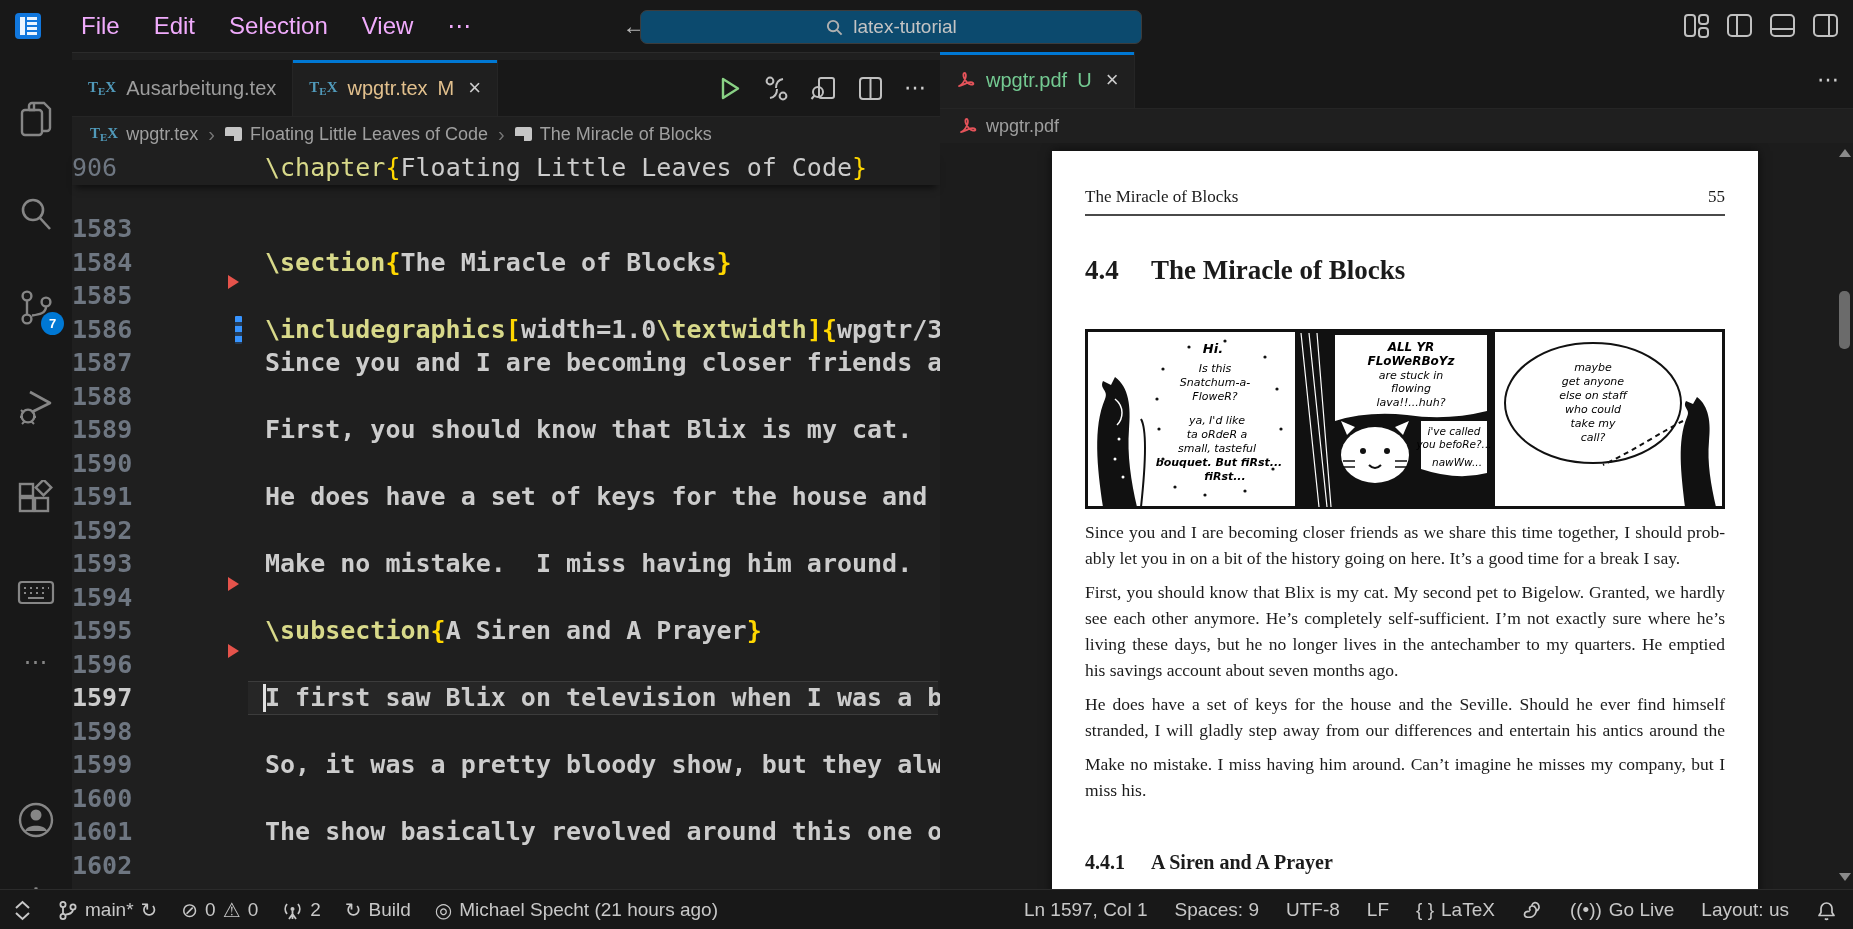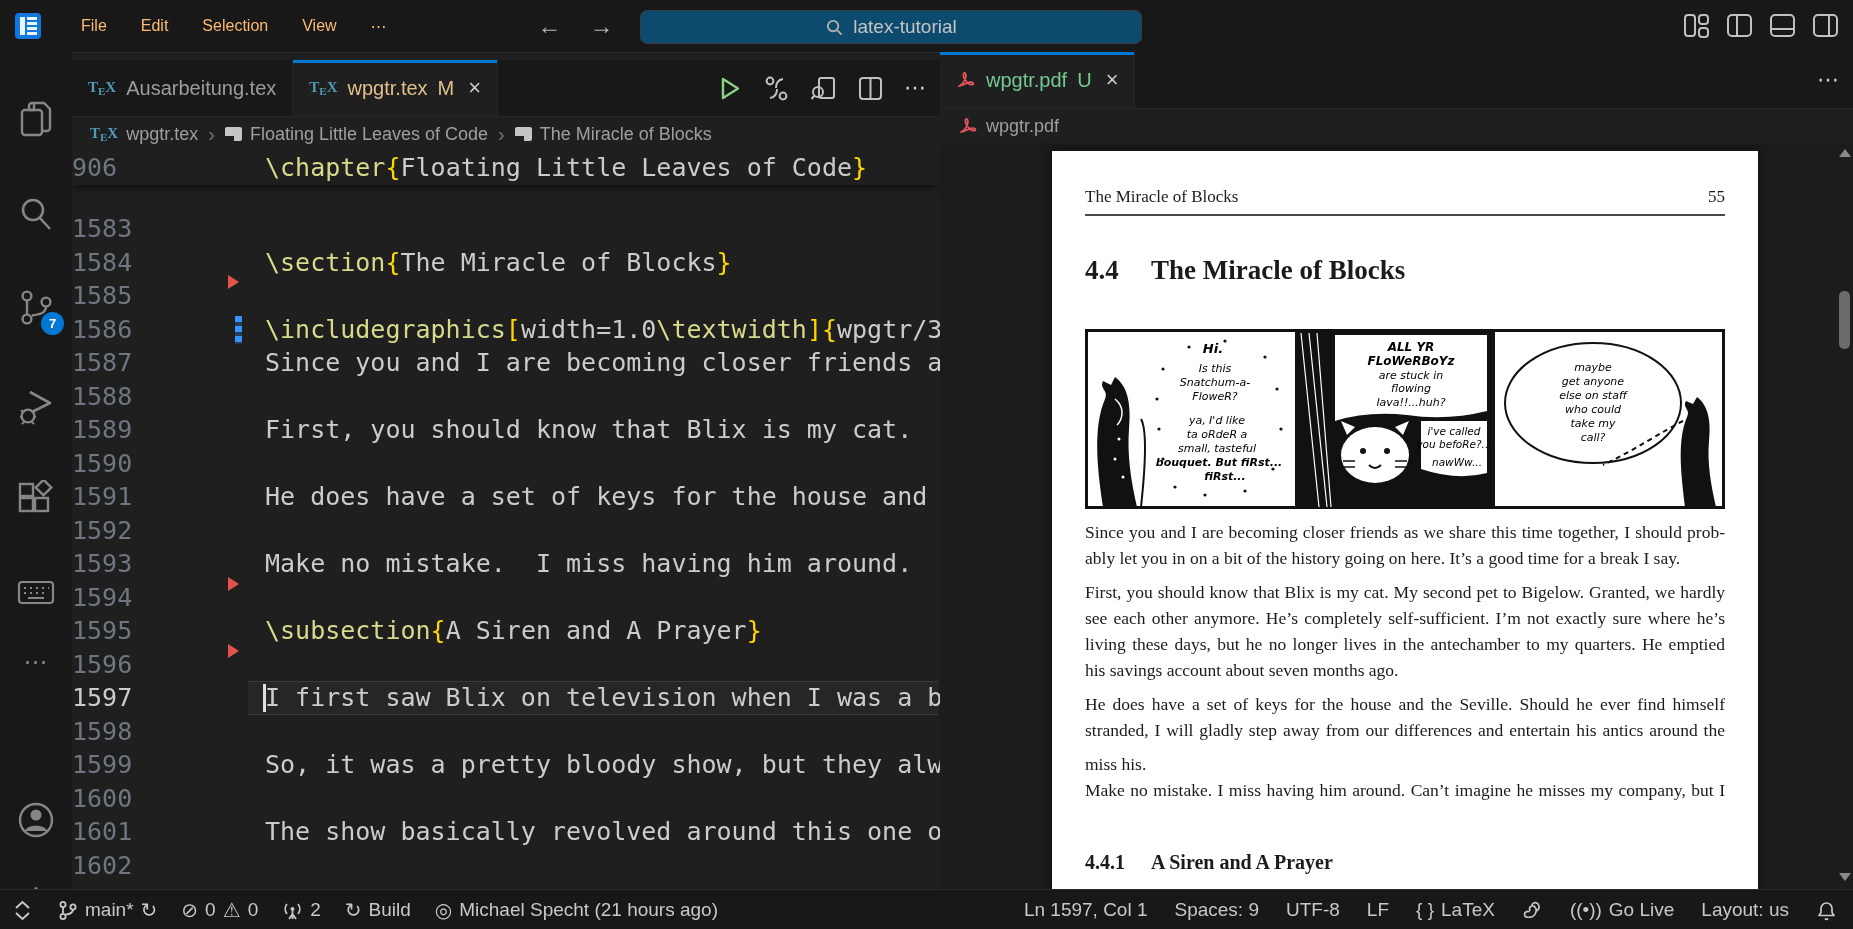--- a/index.html
+++ b/index.html
@@ -2,21 +2,21 @@
 <html><head>
 <meta charset="utf-8">
 <style>
   html,body{margin:0;padding:0;}
   body{width:1853px;height:929px;background:#1f1f1f;font-family:"Liberation Sans",sans-serif;color:#cccccc;overflow:hidden;position:relative;-webkit-font-smoothing:antialiased;}
   svg{display:block;}
 
   
   #titlebar{position:absolute;left:0;top:0;width:1853px;height:52px;background:#181818;border-bottom:1px solid #2b2b2b;display:flex;align-items:center;}
   #logo{width:28px;height:28px;margin:0 22px 0 14px;}
-  .menu{font-size:16px;color:#fdba74;padding:0 17px;cursor:default;}
+  .menu{font-size:24px;color:#f0abfc;padding:0 17px;cursor:default;}
   .navarrow{font-size:24px;color:#b6b6b6;padding:0 14px;}
   #cmdcenter{position:absolute;left:640px;top:10px;width:500px;height:32px;background:#0c4a6e;border:1px solid #3c3c3c;border-radius:7px;display:flex;align-items:center;justify-content:center;gap:9px;color:#c4c4c4;font-size:19px;}
   #winicons{position:absolute;right:14px;top:12px;display:flex;gap:16px;}
   .winicon{width:27px;height:27px;}
 
   
   #activitybar{position:absolute;left:0;top:52px;width:72px;height:837px;background:#181818;}
   .actitem{position:absolute;left:16px;width:40px;height:40px;color:#868686;}
   .badge{position:absolute;right:-8px;bottom:-7px;width:23px;height:23px;border-radius:50%;background:#0078d4;color:#fff;font-size:13px;font-weight:bold;display:flex;align-items:center;justify-content:center;}
   .dots{font-size:24px;color:#868686;letter-spacing:1px;}
@@ -41,21 +41,21 @@
   .symicon::after{content:"";position:absolute;left:0;bottom:-0px;width:7px;height:5px;background:#1f1f1f;right:auto;border-right:2px solid #1f1f1f;}
 
   .texicon{font-family:"Liberation Serif",serif;font-weight:bold;color:#519aba;font-size:15px;letter-spacing:0;}
   .texicon .e{font-size:11px;vertical-align:-3px;}
   .pdficon{width:20px;height:20px;}
 
   
   #sticky{position:absolute;left:0;top:91px;right:0;height:34px;background:#1f1f1f;box-shadow:0 7px 7px -4px rgba(0,0,0,0.55);z-index:5;display:flex;}
   .codefont{font-family:"DejaVu Sans Mono",monospace;font-size:25px;line-height:33.5px;white-space:pre;}
   .ln{display:inline-block;width:152px;text-align:left;color:#6e7681;flex:none;}
-  #codebody{position:absolute;left:0;top:125px;right:0;bottom:0;overflow:hidden;padding-top:27px;}
+  #codebody{position:absolute;left:0;top:125px;right:0;bottom:0;overflow:hidden;padding-top:27px;font-weight:bold;}
   .cl{position:relative;height:33.5px;}
   .ct{position:absolute;left:193px;top:0;}
   .tok-cmd{color:#d8d98a;}
   .tok-br{color:#ffd700;}
   .tok-txt{color:#cccccc;}
   .curbox{position:absolute;left:176px;right:2px;top:0;height:33.5px;background:rgba(255,255,255,0.035);border-top:1px solid #3c3c3c;border-bottom:1px solid #3c3c3c;box-sizing:border-box;}
   .cl.cur .ln{color:#cccccc;}
   .cursor{position:absolute;left:191px;top:3px;width:2.5px;height:28px;background:#e0e0e0;}
   .cmark{position:absolute;left:156px;bottom:-10px;width:0;height:0;border-left:11px solid #e5534b;border-top:7px solid transparent;border-bottom:7px solid transparent;z-index:3;}
   .gitbar{position:absolute;left:163px;top:3px;width:7px;height:28px;background:repeating-linear-gradient(180deg,#3794ff 0 6px,rgba(55,148,255,0.25) 6px 10px);border-radius:1px;}
@@ -342,22 +342,22 @@
             <div class="pline j">First, you should know that Blix is my cat.  My second pet to Bigelow.  Granted, we hardly</div>
             <div class="pline j">see each other anymore.  He’s completely self-sufficient.  I’m not exactly sure where he’s</div>
             <div class="pline j">living these days, but he no longer lives in the antechamber to my quarters.  He emptied</div>
             <div class="pline">his savings account about seven months ago.</div>
           </div>
           <div class="para">
             <div class="pline j">He does have a set of keys for the house and the Seville.  Should he ever find himself</div>
             <div class="pline j">stranded, I will gladly step away from our differences and entertain his antics around the</div>
           </div>
           <div class="para">
+            <div class="pline j">Make no mistake.  I miss having him around.  Can’t imagine he misses my company, but I</div>
             <div class="pline">miss his.</div>
-            <div class="pline j">Make no mistake.  I miss having him around.  Can’t imagine he misses my company, but I</div>
           </div>
         </div>
 
       <div id="pdfh2">
         <span class="secnum">4.4.1</span>
         <span>A Siren and A Prayer</span>
       </div>
     </div>
 
     <div id="pdfscroll">

